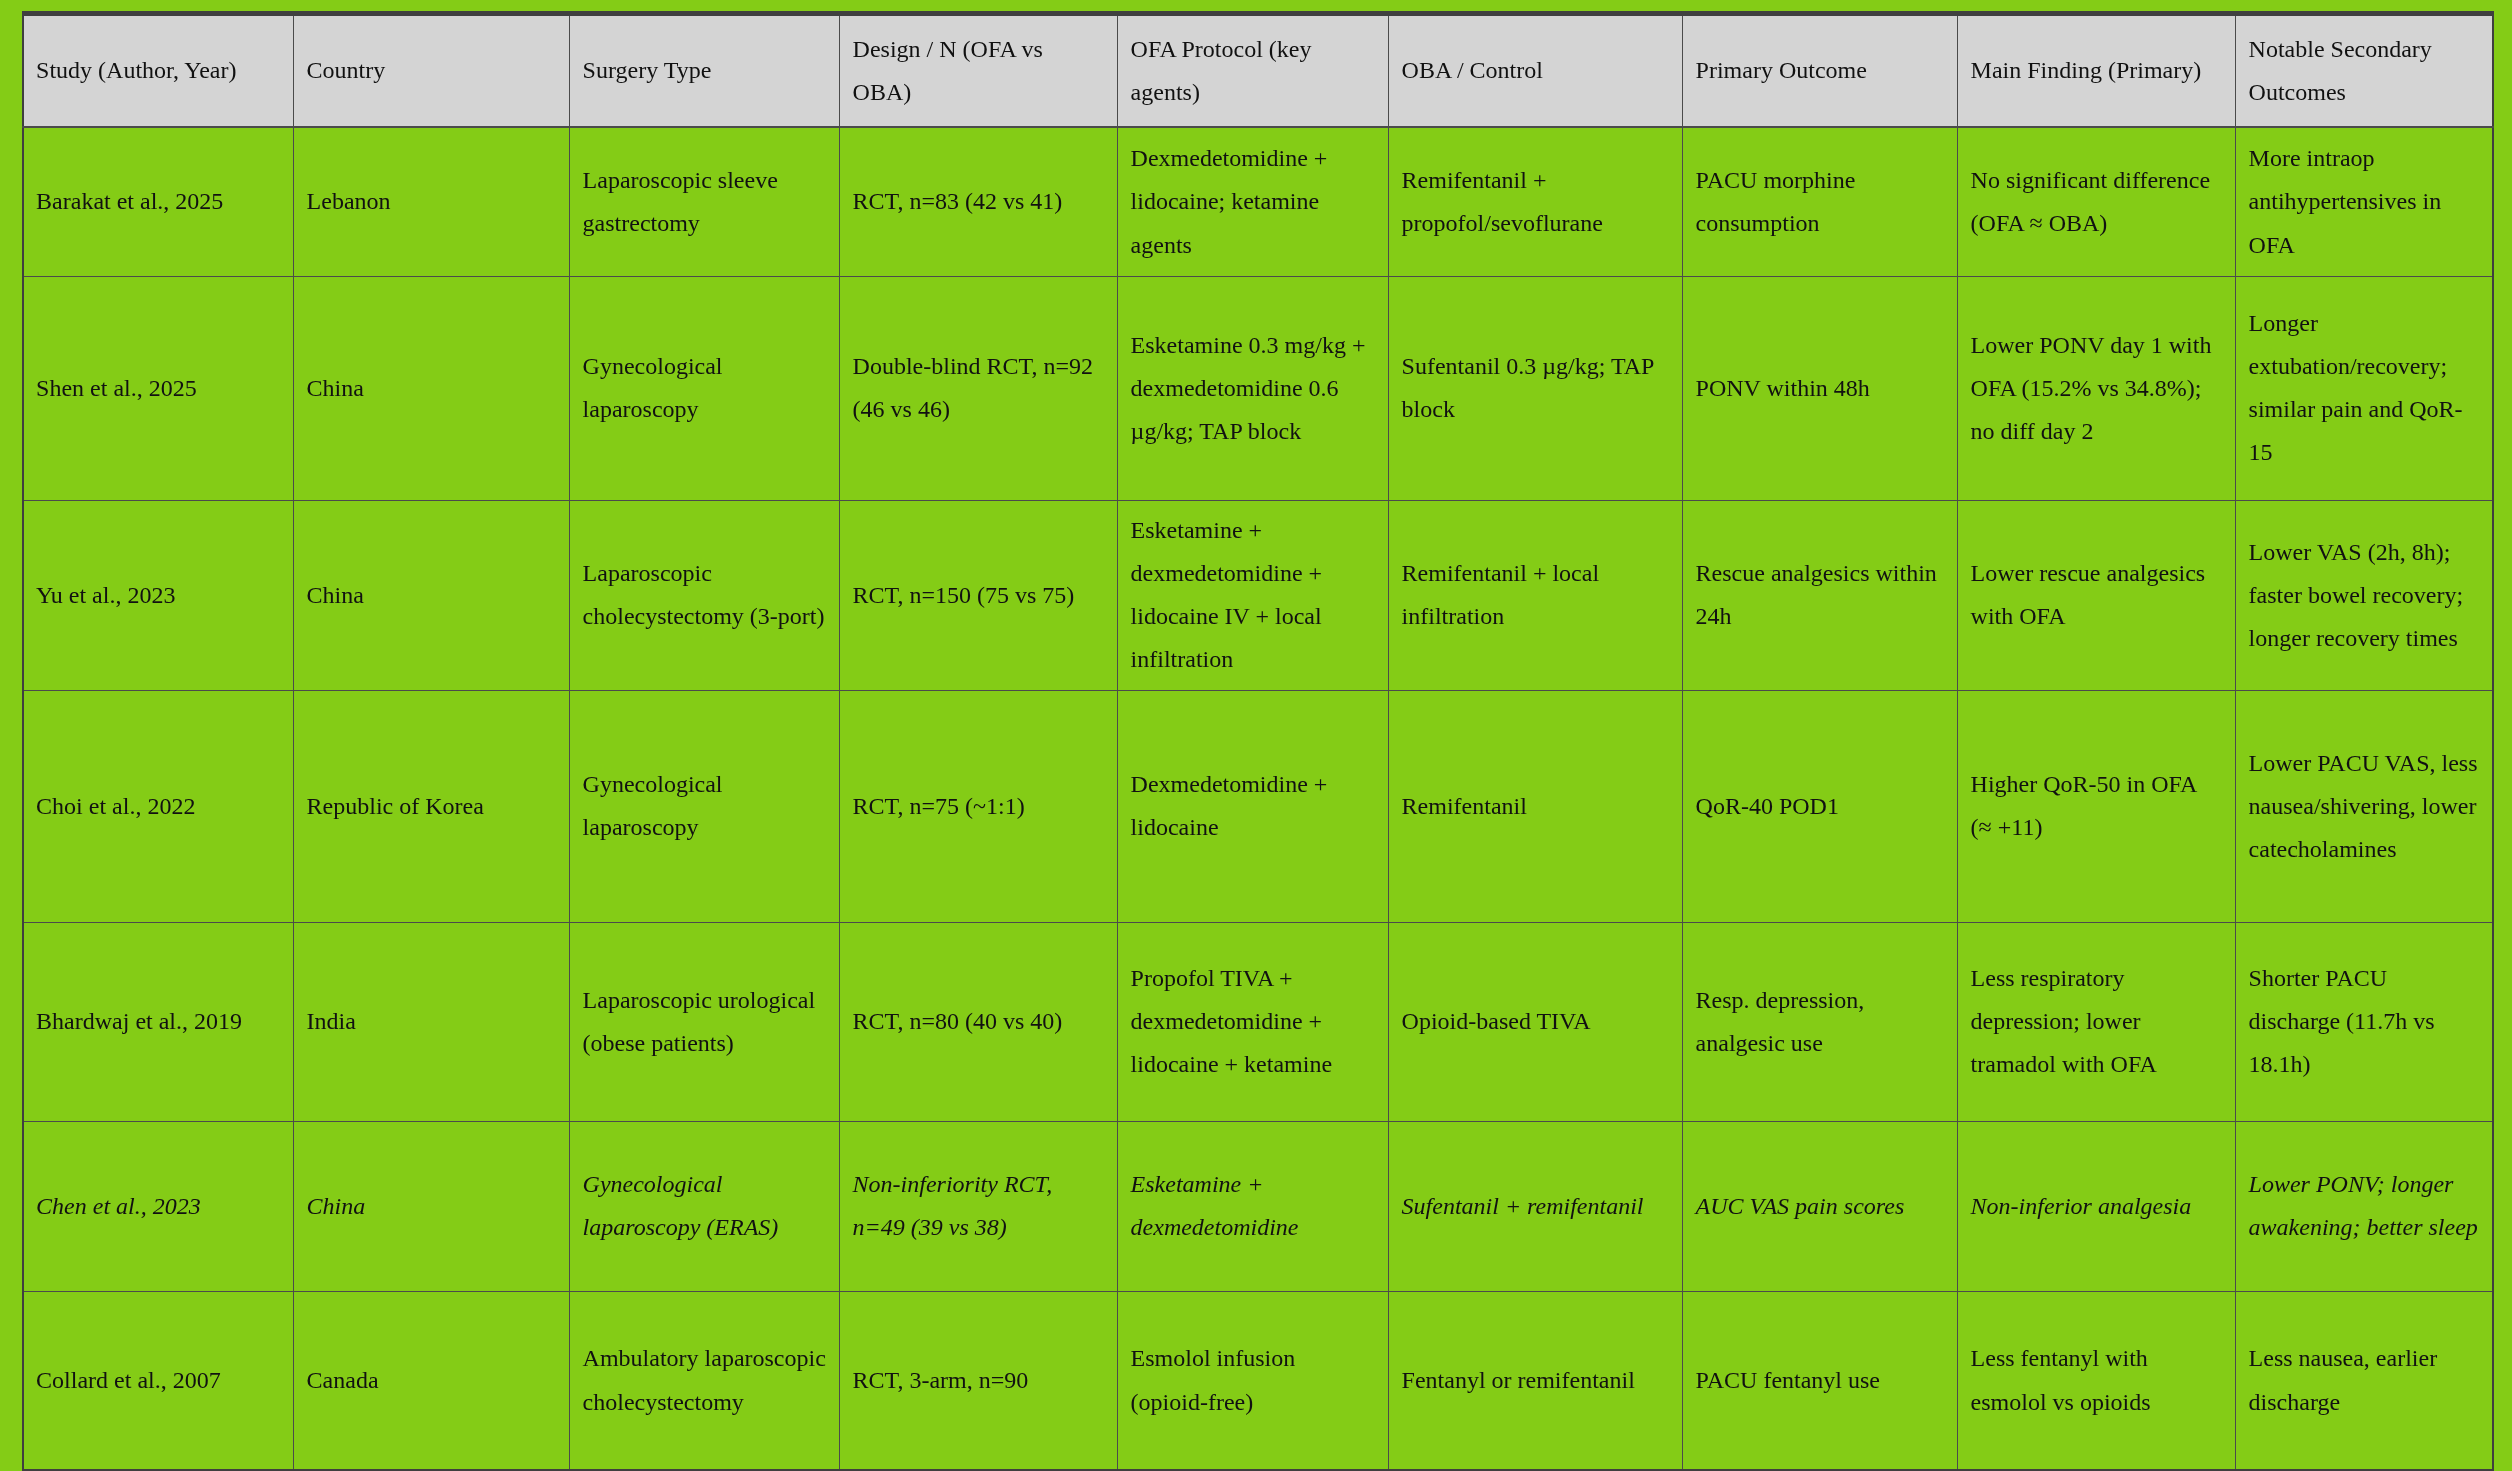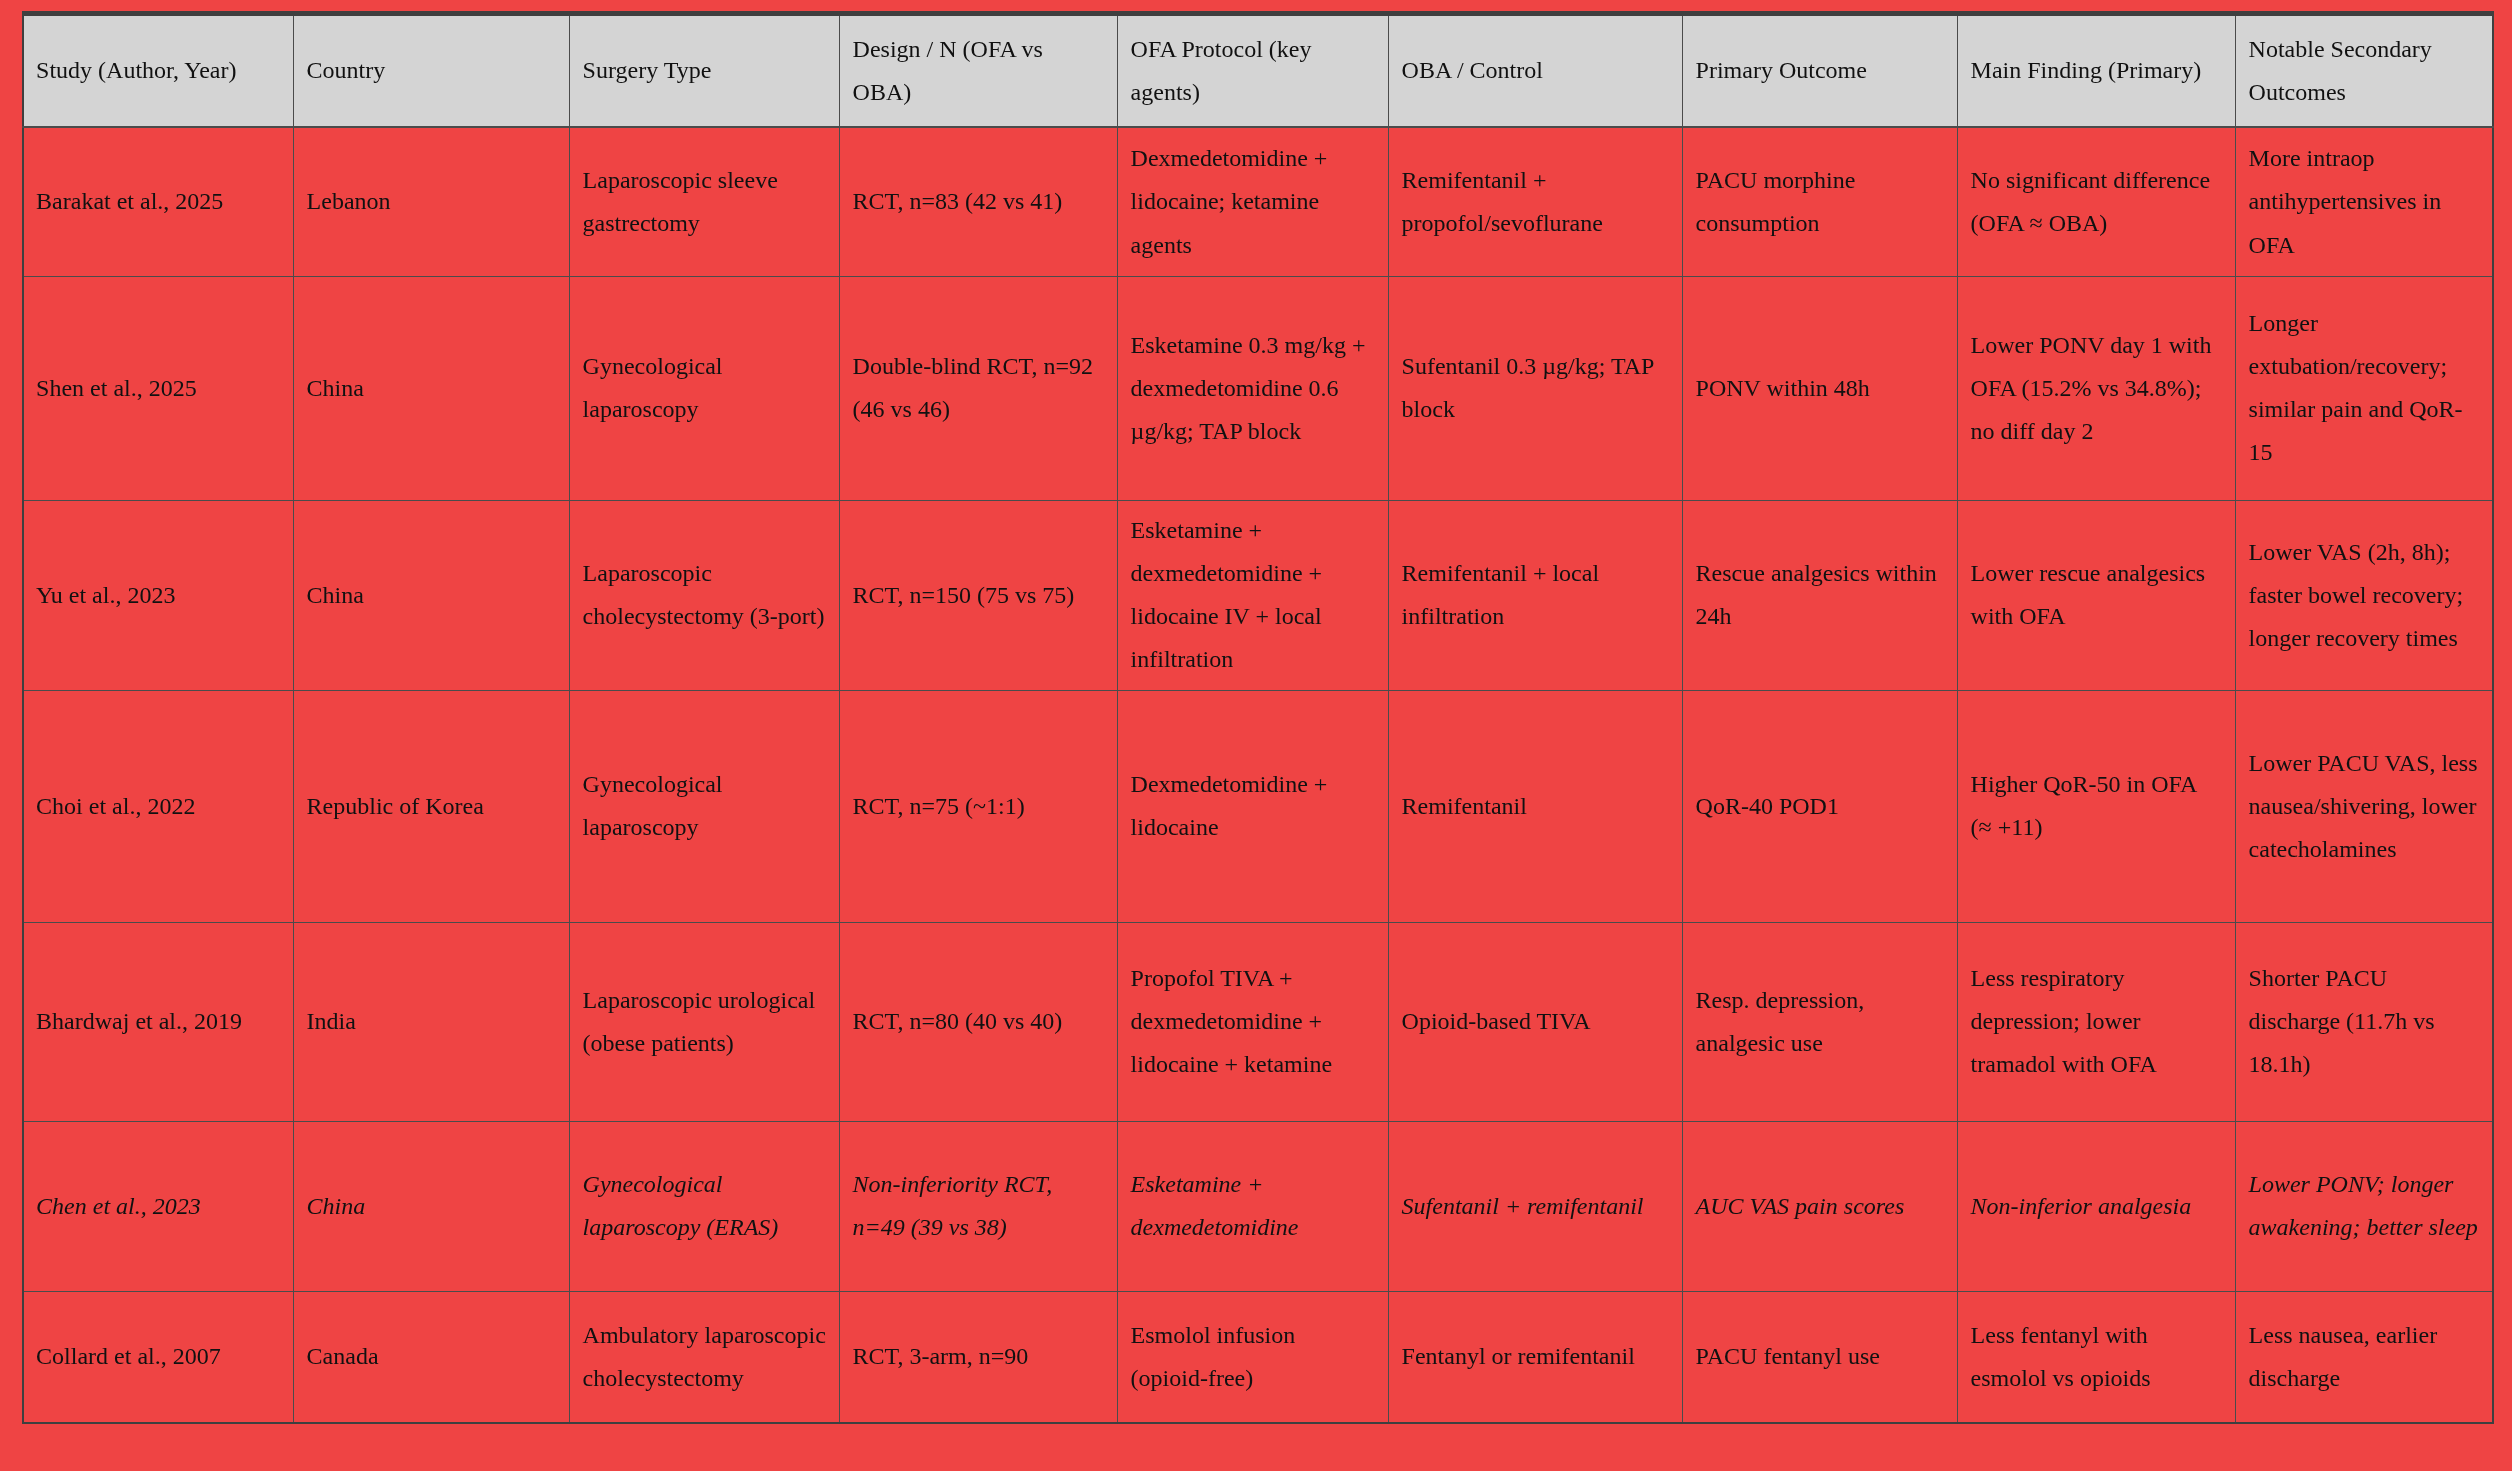--- a/index.html
+++ b/index.html
@@ -9,21 +9,21 @@
     width: 2512px;
     height: 1472px;
     font-family: "Liberation Serif", "DejaVu Serif", serif;
     color: #111111;
   }
   .page {
     position: absolute;
     left: 0; top: 0;
     width: 2512px;
     height: 1472px;
-    background: #ef4444;
+    background: #84cc16;
   }
   table.studies {
     position: absolute;
     left: 21.7px;
     top: 10.8px;
     width: 2472px;
     border-collapse: collapse;
     table-layout: fixed;
     border: 2.3px solid #3f3f3f;
     border-top-width: 5.4px;
@@ -43,21 +43,21 @@
     background: #d4d4d4;
     border-bottom-width: 2.3px;
   }
   thead tr        { height: 114px; }
   tbody tr:nth-child(1) { height: 149px; }
   tbody tr:nth-child(2) { height: 224px; }
   tbody tr:nth-child(3) { height: 190px; }
   tbody tr:nth-child(4) { height: 232px; }
   tbody tr:nth-child(5) { height: 199px; }
   tbody tr:nth-child(6) { height: 170px; font-style: italic; }
-  tbody tr:nth-child(7) { height: 132px; }
+  tbody tr:nth-child(7) { height: 179px; }
 </style>
 </head>
 <body>
 
 <div class="page">
   <table class="studies">
     <colgroup>
       <col style="width:271px">
       <col style="width:276px">
       <col style="width:270px">

